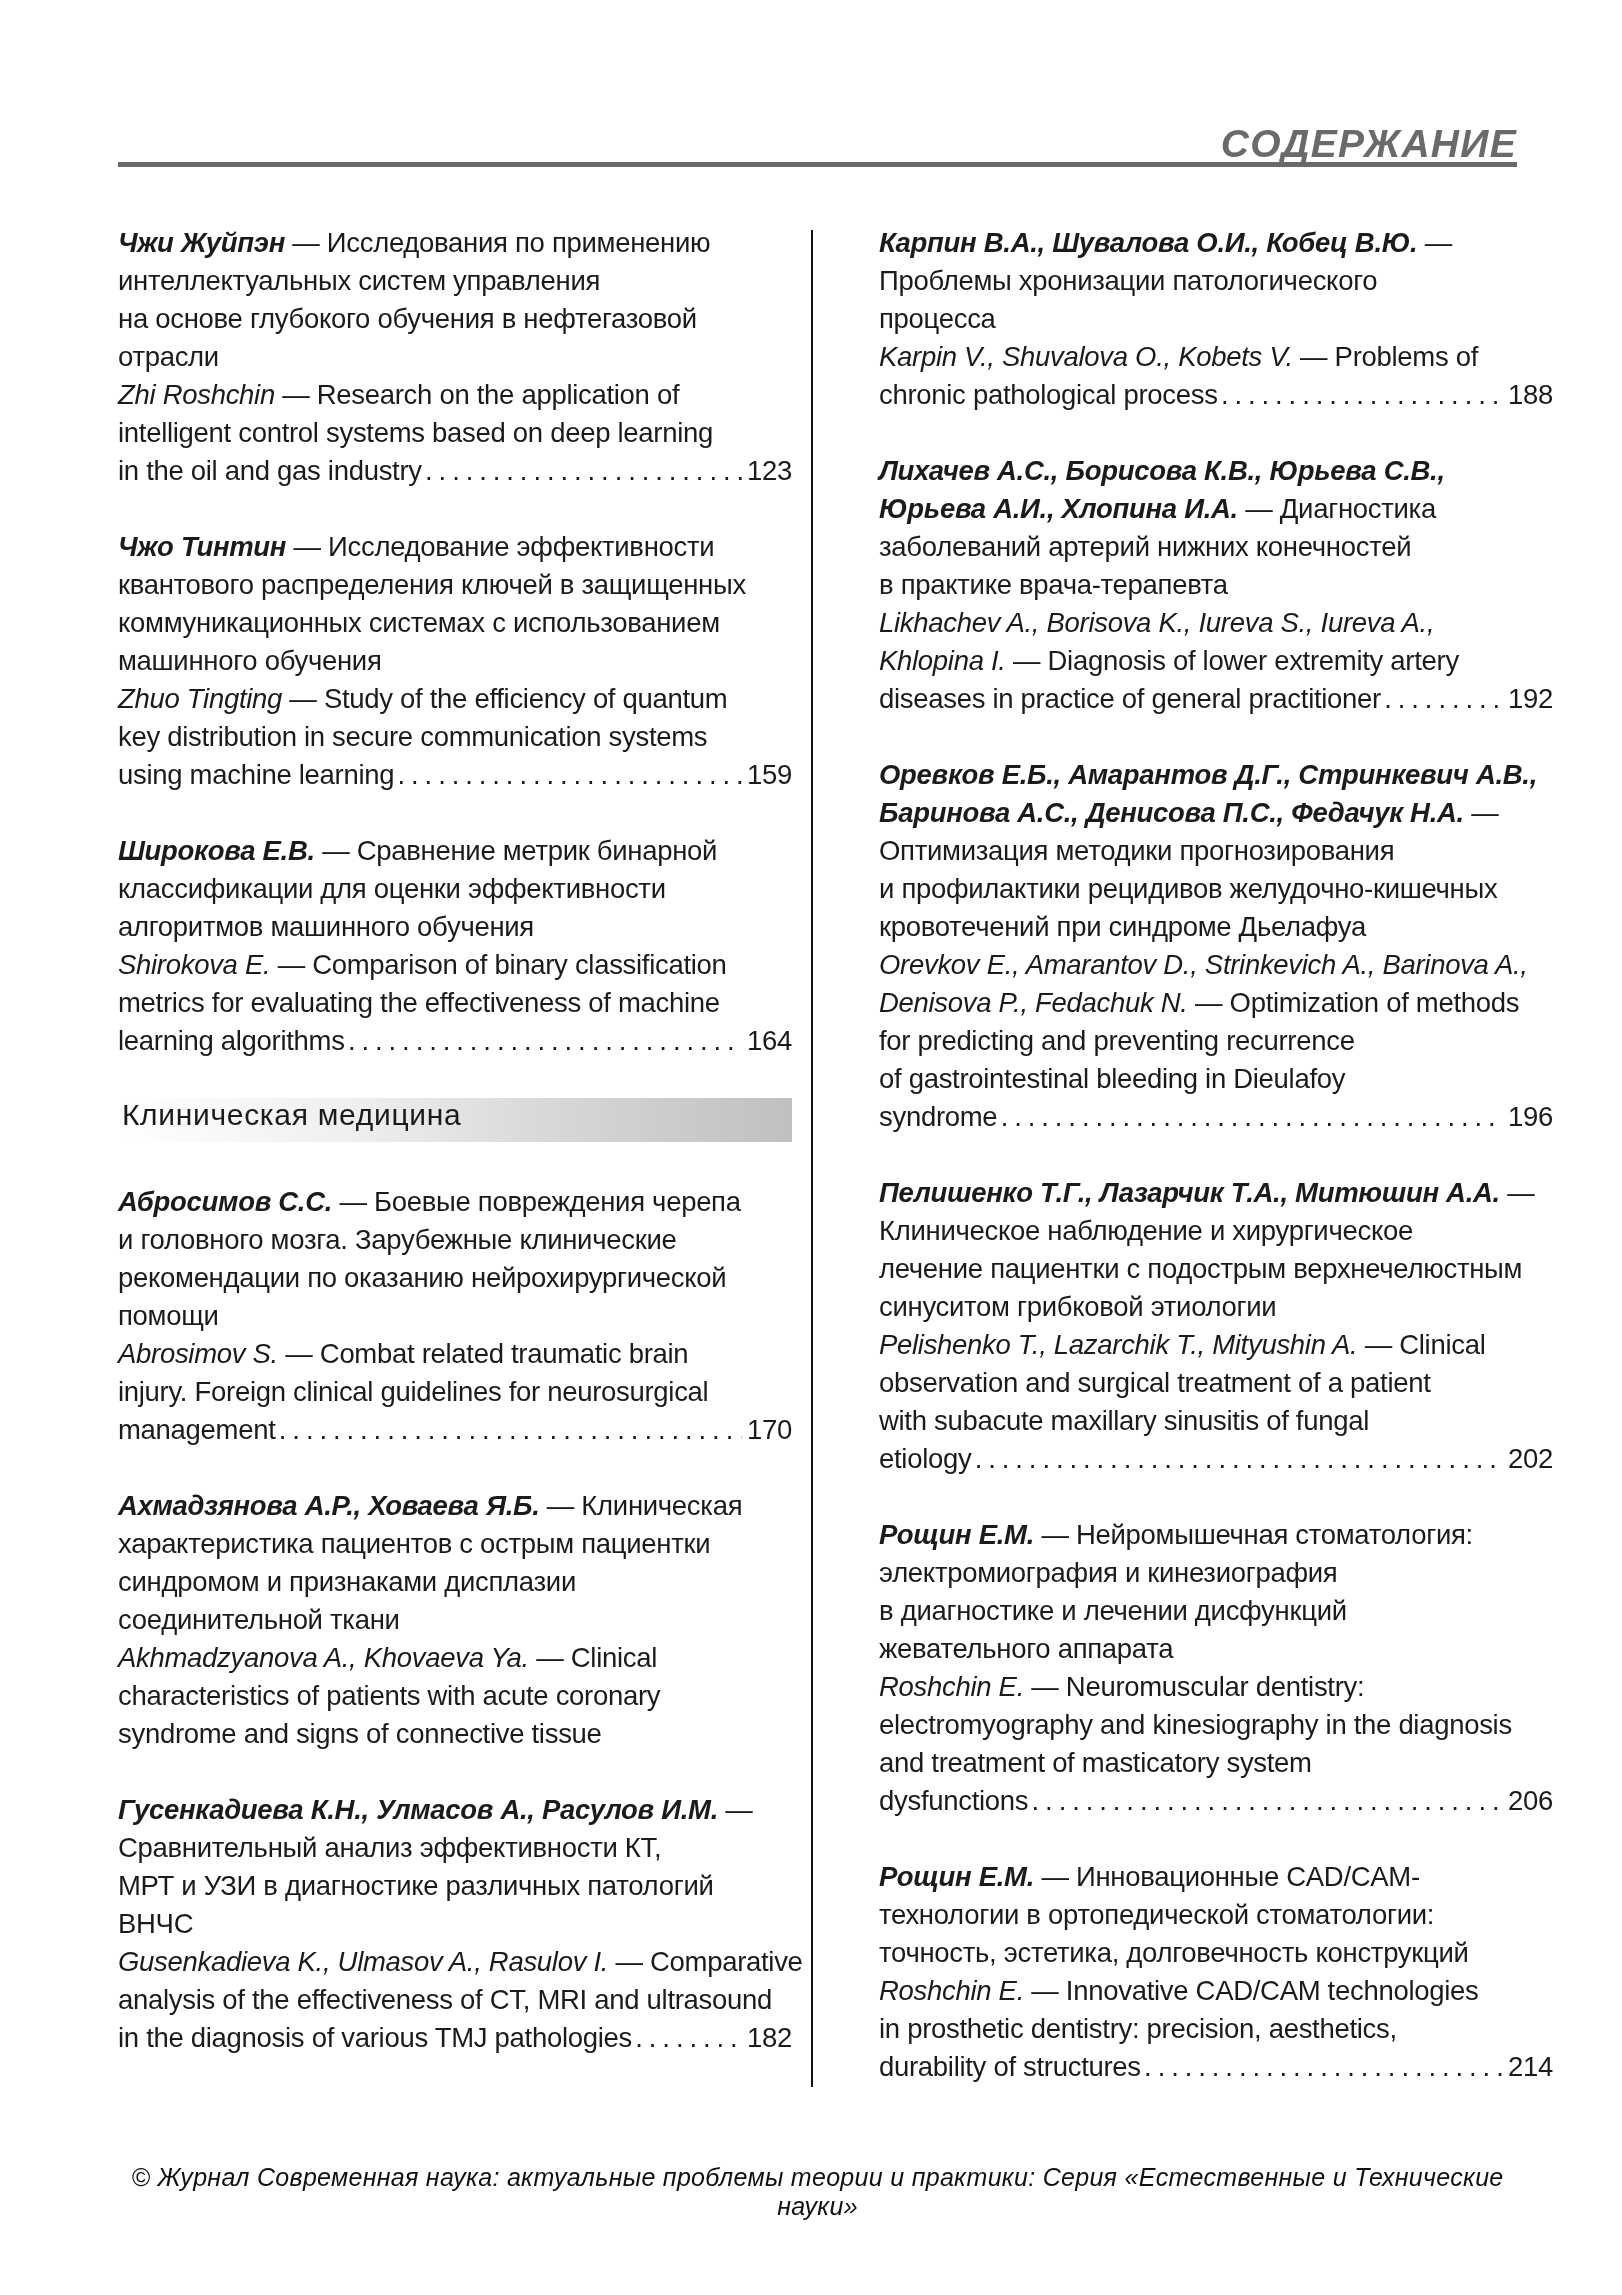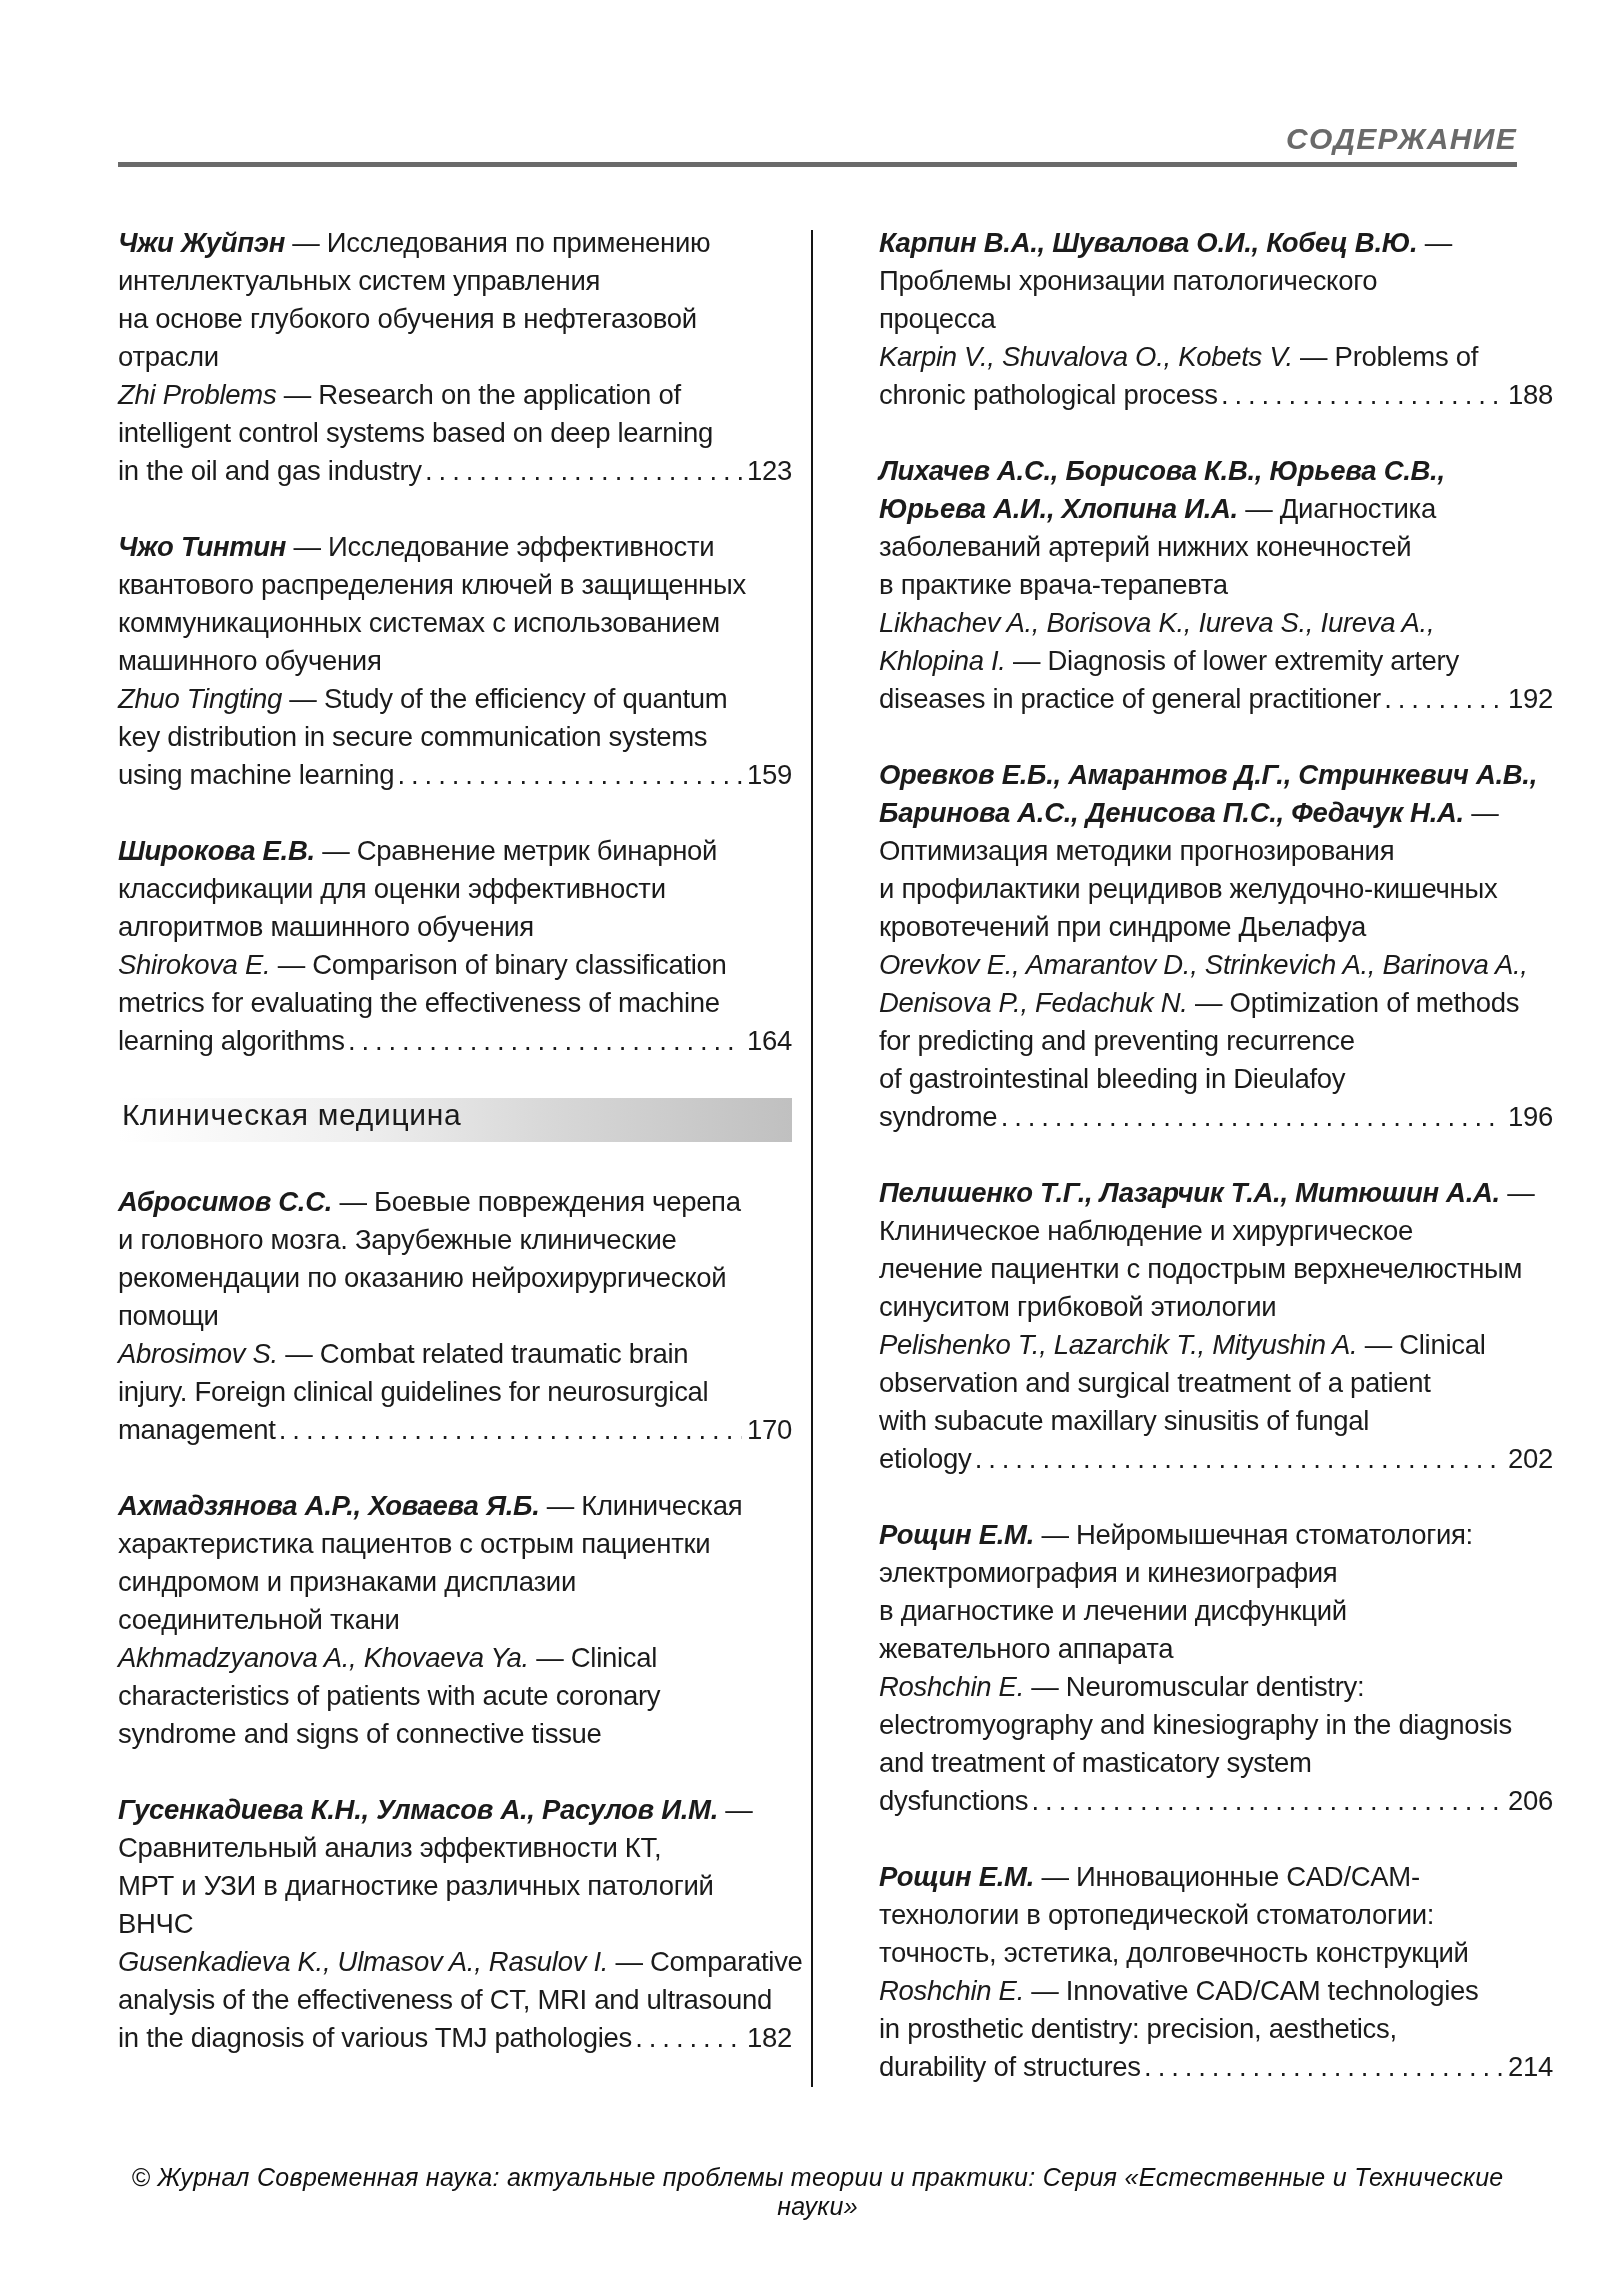--- a/index.html
+++ b/index.html
@@ -7,21 +7,21 @@
     position:relative;
     width:1623px; height:2295px;
     background:#ffffff;
     font-family:"Liberation Sans", sans-serif;
     color:#1b1b1b;
     overflow:hidden;
   }
   .toc-title {
     position:absolute;
     top:122px; right:106px;
-    font-size:30px;
+    font-size:39px;
     font-weight:700;
     font-style:italic;
     letter-spacing:1.3px;
     color:#6a6a6a;
   }
   .header-rule {
     position:absolute;
     top:162px; left:118px;
     width:1399px; height:5.2px;
     background:#6a6a6a;
@@ -104,21 +104,21 @@
         <div class="toc-line">
           <span class="seg seg-plain">интеллектуальных систем управления</span>
         </div>
         <div class="toc-line">
           <span class="seg seg-plain">на основе глубокого обучения в нефтегазовой</span>
         </div>
         <div class="toc-line">
           <span class="seg seg-plain">отрасли</span>
         </div>
         <div class="toc-line">
-          <span class="seg seg-en-authors">Zhi Problems</span>
+          <span class="seg seg-en-authors">Zhi Roshchin</span>
           <span class="seg seg-plain"> — Research on the application of</span>
         </div>
         <div class="toc-line">
           <span class="seg seg-plain">intelligent control systems based on deep learning</span>
         </div>
         <div class="toc-line">
           <span class="seg seg-plain">in the oil and gas industry</span>
           <span class="dot-leader"></span>
           <span class="page-num">123</span>
         </div>

